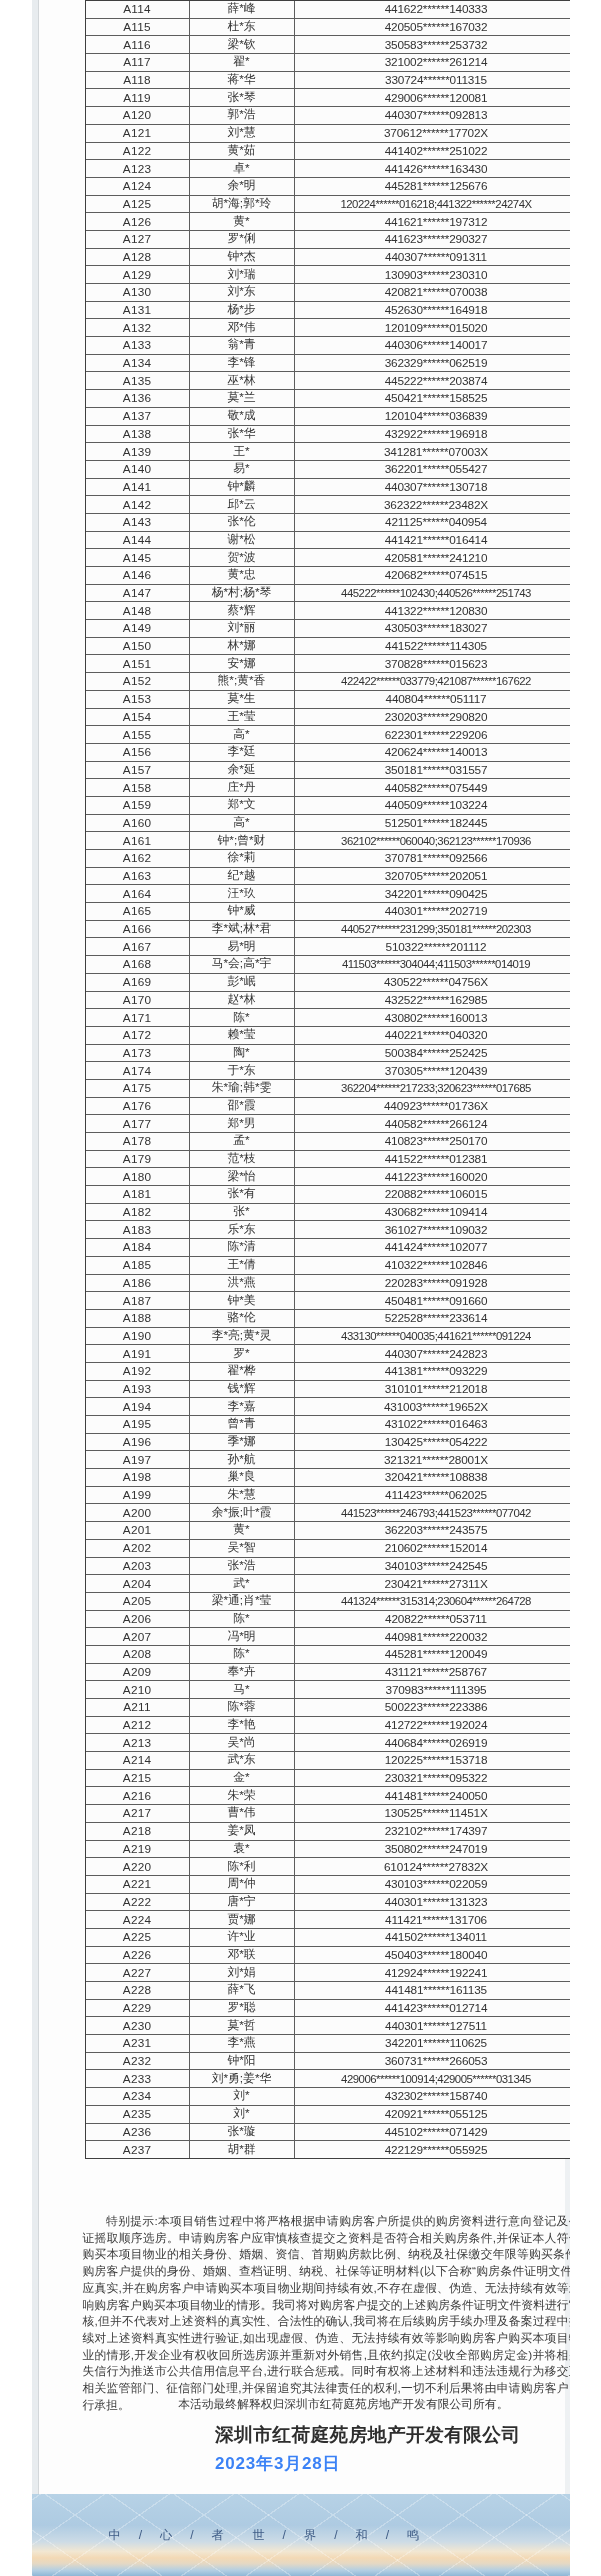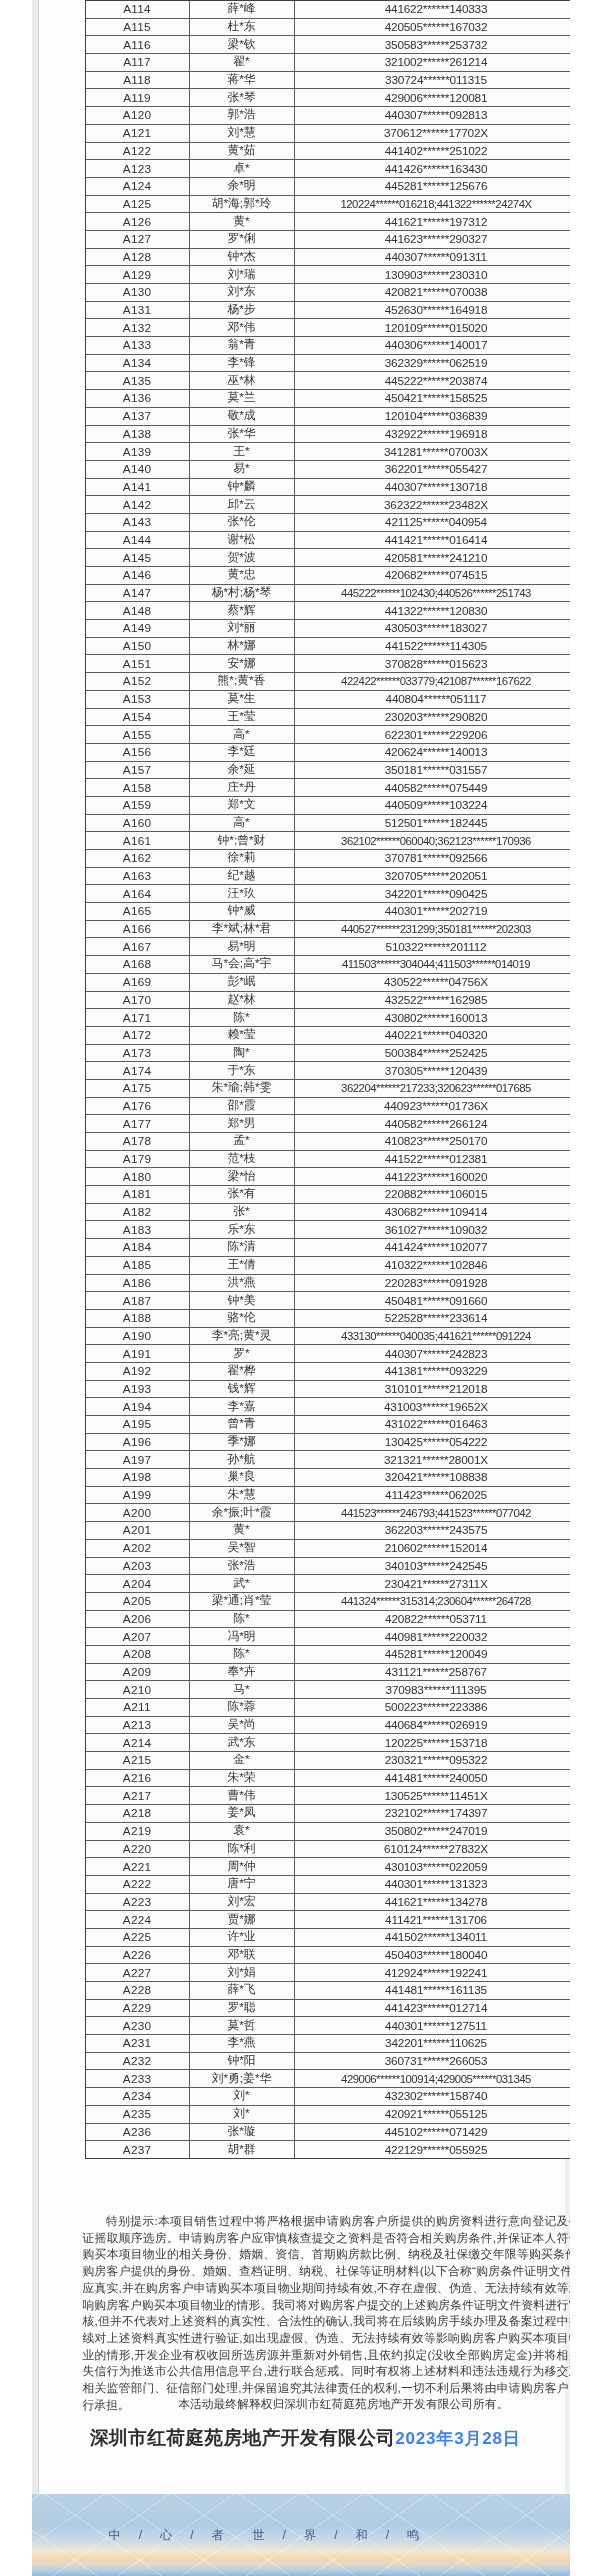--- a/index.html
+++ b/index.html
@@ -20,21 +20,21 @@
   .td-name { width:105px; border-right:0.8px solid #5d5d5d; }
   .td-cert { flex:1; letter-spacing:-0.2px; }
   .td-cert.long { letter-spacing:-0.5px; font-size:11.4px; }
 
   
   .notice { position:absolute; left:51px; top:2213px; width:498px; font-size:11.8px; line-height:16.7px;
             color:#3a3a3a; text-align:justify; text-indent:2em; }
   .closing { position:absolute; left:51px; top:2397px; width:498px; font-size:11.8px; color:#3a3a3a; text-indent:2em;text-align:center; }
 
   
-  .sig { position:absolute; right:49px; top:2423px; display:flex; flex-direction:row; align-items:flex-end; }
+  .sig { position:absolute; right:49px; top:2423px; display:flex; flex-direction:column; align-items:flex-start; }
   .company { font-size:18.7px; font-weight:bold; color:#2e2e2e; letter-spacing:0.4px; line-height:24.4px; }
   .date    { font-size:17px; font-weight:600; color:#3b82f6; margin-top:4.1px; letter-spacing:0.8px; }
 
   
   .banner { position:absolute; left:0; top:2494px; width:602px; height:82px;
     background:
       repeating-linear-gradient( 35deg, rgba(255,255,255,.28) 0 1.2px, rgba(255,255,255,0) 1.2px 37px),
       repeating-linear-gradient(-35deg, rgba(255,255,255,.28) 0 1.2px, rgba(255,255,255,0) 1.2px 37px),
       linear-gradient(180deg,#b7d2e6 0%,#aecbe2 38%,#ccdbe6 58%,#f2e7d2 70%,#f3d9b5 78%,#e4d8c4 85%,#b3cfe3 93%,#8db7d6 100%);
   }
@@ -527,20 +527,25 @@
         <div class="td td-id">A210</div>
         <div class="td td-name">马*</div>
         <div class="td td-cert">370983******111395</div>
       </div>
       <div class="tr">
         <div class="td td-id">A211</div>
         <div class="td td-name">陈*蓉</div>
         <div class="td td-cert">500223******223386</div>
       </div>
       <div class="tr">
+        <div class="td td-id">A212</div>
+        <div class="td td-name">李*艳</div>
+        <div class="td td-cert">412722******192024</div>
+      </div>
+      <div class="tr">
         <div class="td td-id">A213</div>
         <div class="td td-name">吴*尚</div>
         <div class="td td-cert">440684******026919</div>
       </div>
       <div class="tr">
         <div class="td td-id">A214</div>
         <div class="td td-name">武*东</div>
         <div class="td td-cert">120225******153718</div>
       </div>
       <div class="tr">
@@ -575,25 +580,20 @@
       </div>
       <div class="tr">
         <div class="td td-id">A221</div>
         <div class="td td-name">周*仲</div>
         <div class="td td-cert">430103******022059</div>
       </div>
       <div class="tr">
         <div class="td td-id">A222</div>
         <div class="td td-name">唐*宁</div>
         <div class="td td-cert">440301******131323</div>
-      </div>
-      <div class="tr">
-        <div class="td td-id">A223</div>
-        <div class="td td-name">刘*宏</div>
-        <div class="td td-cert">441621******134278</div>
       </div>
       <div class="tr">
         <div class="td td-id">A224</div>
         <div class="td td-name">贾*娜</div>
         <div class="td td-cert">411421******131706</div>
       </div>
       <div class="tr">
         <div class="td td-id">A225</div>
         <div class="td td-name">许*业</div>
         <div class="td td-cert">441502******134011</div>

